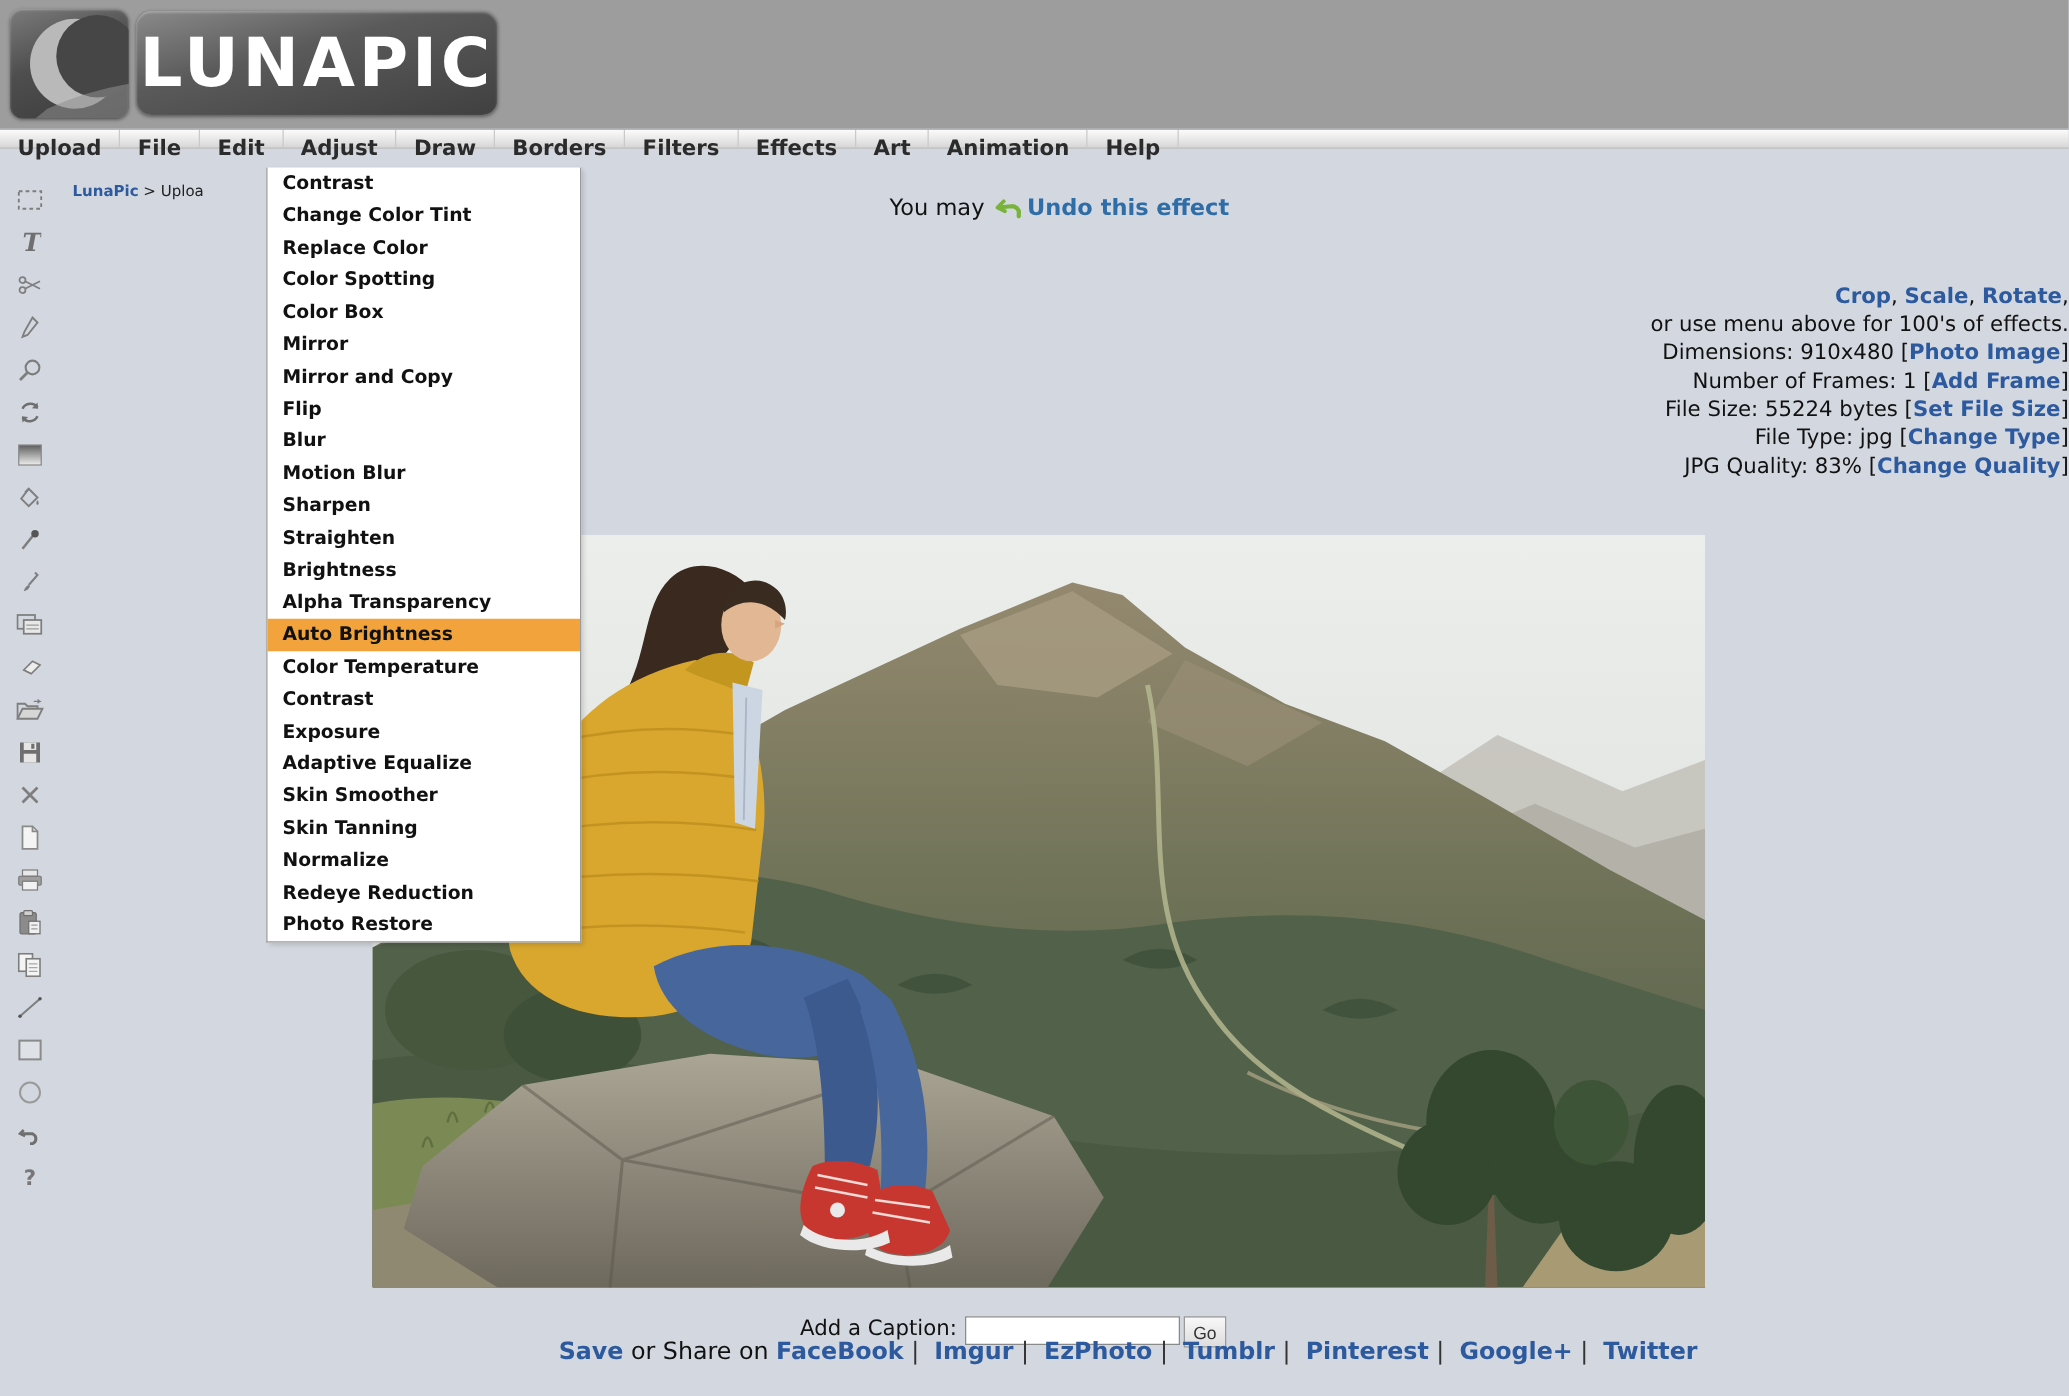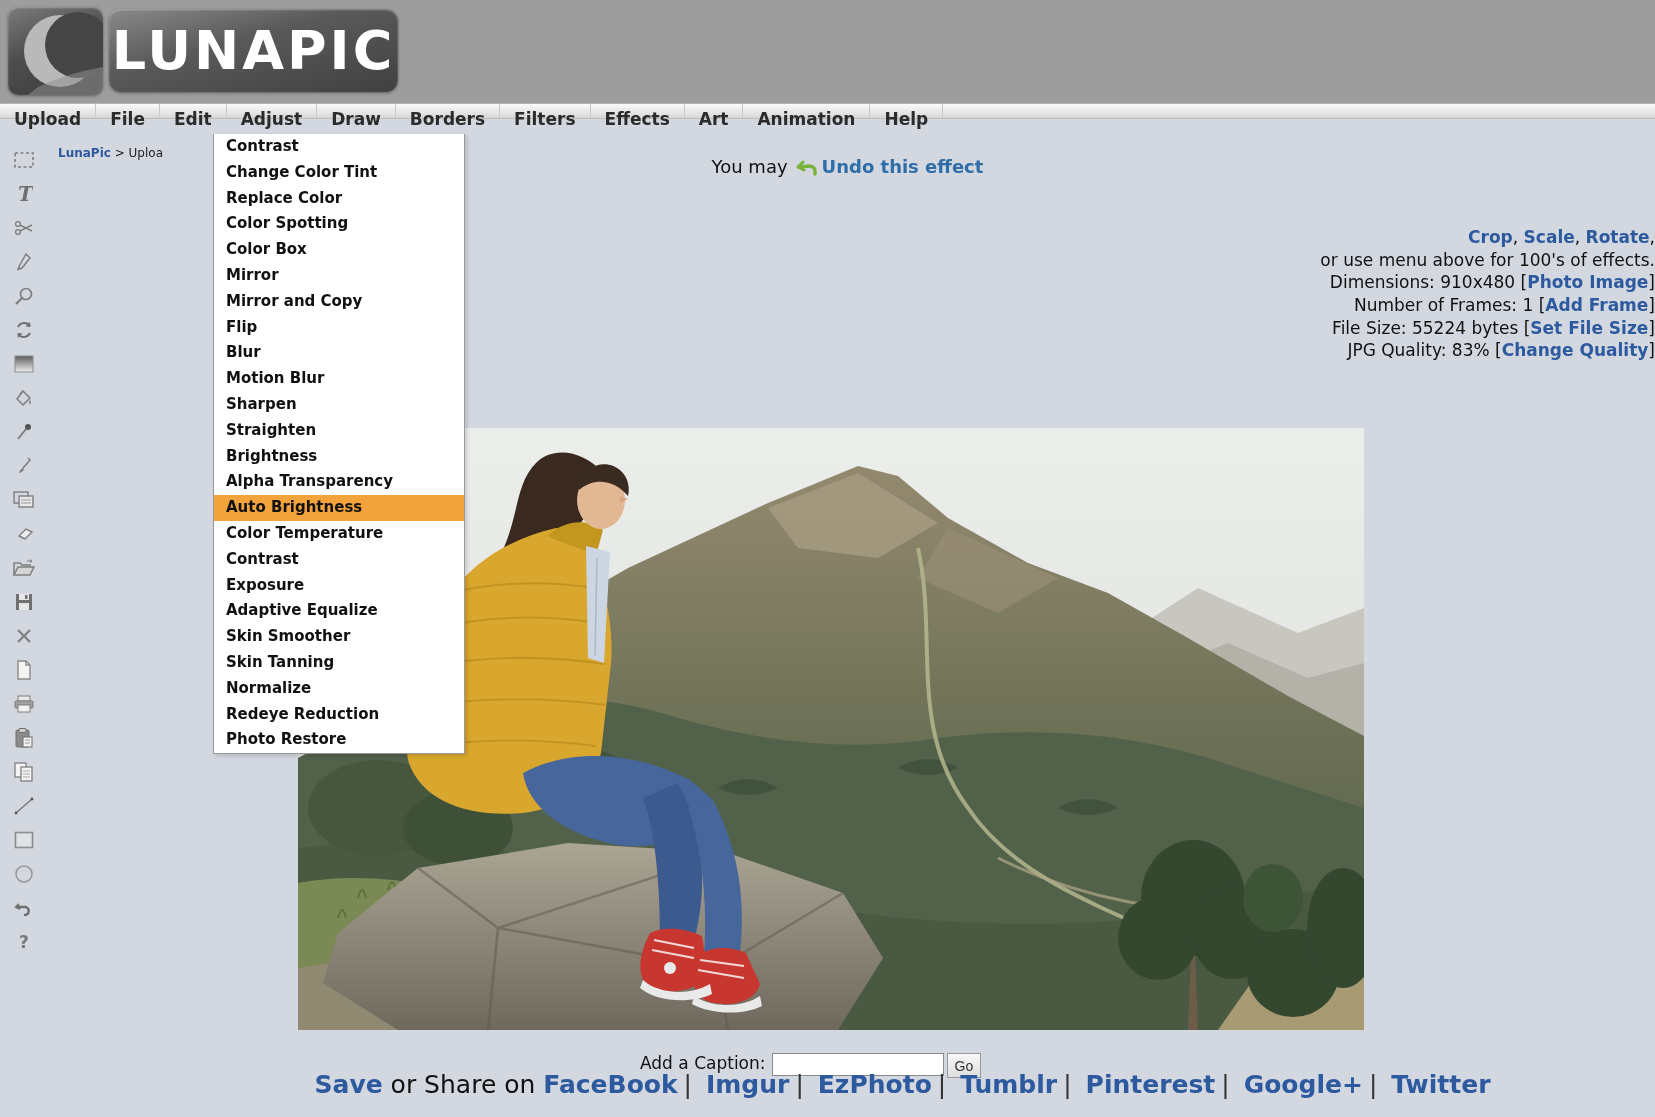--- a/index.html
+++ b/index.html
@@ -74,21 +74,21 @@
   .photo svg{display:block;}
   
   .caption-row{position:absolute;top:1053px;left:640px;height:24px;display:flex;align-items:flex-start;z-index:1;}
   .caption-label{font-size:17px;color:#111;margin-right:6px;white-space:nowrap;}
   .caption-input{width:172px;height:23px;border:1px solid #8a8a8a;background:#fff;font-size:14px;padding:0 4px;}
   .go-button{
     height:25px;margin-left:3px;padding:0 7px;font-size:14px;color:#333;
     background:linear-gradient(#f8f8f8,#ddd);border:1px solid #9a9a9a;cursor:pointer;
   }
   
-  .share-row{position:absolute;top:1070px;left:150px;right:0;text-align:center;font-size:25px;color:#111;z-index:1;white-space:nowrap;}
+  .share-row{position:absolute;top:1070px;left:150px;right:0;text-align:center;font-size:19px;color:#111;z-index:1;white-space:nowrap;}
   .share-row a{color:var(--link_blue);font-weight:bold;text-decoration:none;cursor:pointer;}
   .share-sep{color:#333;margin:0 6px;}
 </style>
 </head>
 <body>
 
 <div class="header">
   <div class="logo">
     <div class="logo-moonbox">
       <svg width="95" height="88" viewBox="0 0 95 88">
@@ -325,20 +325,23 @@
   <div class="row">
     <span>Dimensions: 910x480 [</span><a>Photo Image</a><span>]</span>
   </div>
   <div class="row">
     <span>Number of Frames: 1 [</span><a>Add Frame</a><span>]</span>
   </div>
   <div class="row">
     <span>File Size: 55224 bytes [</span><a>Set File Size</a><span>]</span>
   </div>
   <div class="row">
+    <span>File Type: jpg [</span><a>Change Type</a><span>]</span>
+  </div>
+  <div class="row">
     <span>JPG Quality: 83% [</span><a>Change Quality</a><span>]</span>
   </div>
 </div>
 
 <div class="photo">
   <svg width="1066" height="602" viewBox="0 0 1066 602" preserveAspectRatio="none">
     <defs>
       <linearGradient id="sky" x1="0" y1="0" x2="0" y2="1">
         <stop offset="0" stop-color="#eceeec"></stop>
           <stop offset="1" stop-color="#d8dad7"></stop>

